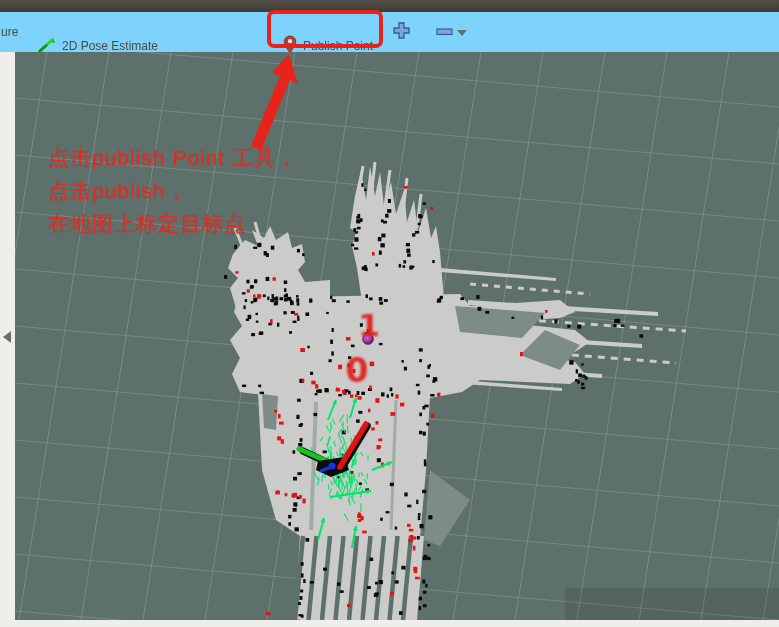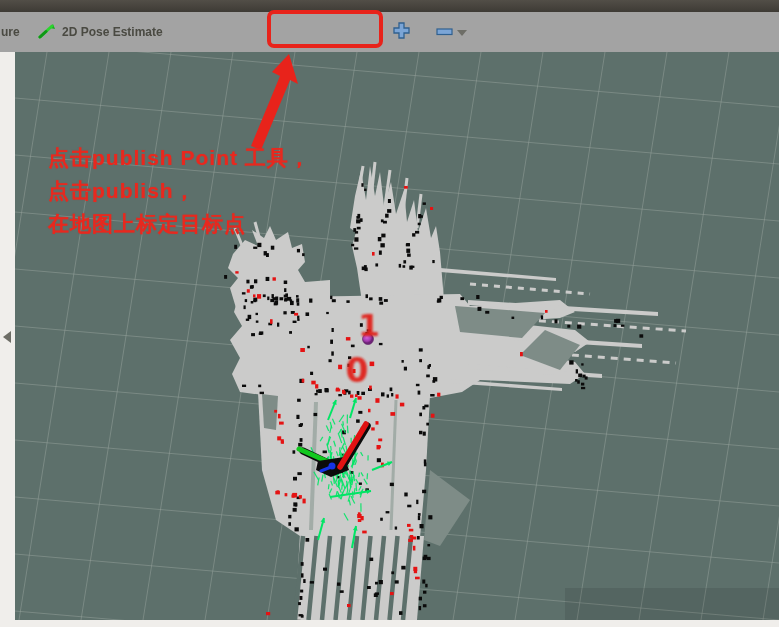--- a/index.html
+++ b/index.html
@@ -4,43 +4,43 @@
 <style>
   html,body{margin:0;padding:0}
   body{
     width:779px;height:627px;position:relative;overflow:hidden;
     font-family:"Liberation Sans", sans-serif;background:#f0eeeb;
   }
   
   .titlebar{position:absolute;left:0;top:0;width:779px;height:12px;
     background:linear-gradient(#524e47,#3e3b35);}
   .toolbar{position:absolute;left:0;top:12px;width:779px;height:40px;
-    background:#a3a3a3;border-bottom:1px solid #d8d5cf;color:#4a4a42;font-size:12px;font-weight:bold;}
+    background:#7dd3fc;border-bottom:1px solid #d8d5cf;color:#4a4a42;font-size:12px;}
   .partial-label{position:absolute;left:1px;top:13px;color:#4a4a42}
-  .tool{position:absolute;top:6px;height:28px;display:flex;align-items:center;gap:6px;
+  .tool{position:absolute;top:20px;height:28px;display:flex;align-items:center;gap:6px;
     cursor:pointer;white-space:nowrap}
   .tool-1{left:38px}.tool-2{left:174px}.tool-3{left:283px}
   .zoom-btn{position:absolute;top:10px;width:20px;height:20px;display:flex;
     align-items:center;justify-content:center;cursor:pointer}
   .zoom-in{left:391px}.zoom-out{left:434px}
   .caret{position:absolute;left:457px;top:18px;width:0;height:0;
     border-left:5px solid transparent;border-right:5px solid transparent;
     border-top:6px solid #6e6e67;cursor:pointer}
   .highlight-box{position:absolute;left:267px;top:10px;width:116px;height:38px;
     border:4px solid #e8231b;border-radius:7px;box-sizing:border-box;
     pointer-events:none;z-index:60}
   
   .left-strip{position:absolute;left:0;top:52px;width:15px;height:568px;background:#f0eeeb}
   .panel-handle{position:absolute;left:3px;top:331px;width:0;height:0;
     border-top:6px solid transparent;border-bottom:6px solid transparent;
     border-right:8px solid #6d6d66;cursor:pointer}
   .render{position:absolute;left:15px;top:52px;width:764px;height:568px}
   .bottom-strip{position:absolute;left:0;top:620px;width:779px;height:7px;background:#f0eeeb}
   
-  .anno-line{position:absolute;left:48px;color:#e8281e;font-size:21px;font-weight:bold;
+  .anno-line{position:absolute;left:48px;color:#e8281e;font-size:21px;font-weight:normal;
     letter-spacing:1px;z-index:40;pointer-events:none;text-shadow:0 0 1px rgba(232,40,30,.55)}
   .anno-1{top:144px}.anno-2{top:177px}.anno-3{top:210px}
   svg text{font-family:"DejaVu Sans", sans-serif}
 </style>
 </head>
 <body>
 
 <div class="titlebar"></div>
 
 <div class="toolbar">
@@ -51,20 +51,29 @@
       <svg width="18" height="16" viewBox="0 0 18 16">
         <polygon points="15,1 17,6 12,5" fill="#17b01e"></polygon>
         <line x1="2" y1="14" x2="14" y2="3" stroke="#2ad52c" stroke-width="3" stroke-linecap="round"></line>
         <line x1="2" y1="14" x2="8" y2="8.5" stroke="#0f9716" stroke-width="3" stroke-linecap="round"></line>
       </svg>
     </span>
     <span>2D Pose Estimate</span>
   </div>
 
 
+  <div class="tool tool-3">
+    <span>
+      <svg width="14" height="19" viewBox="0 0 14 19">
+        <path d="M7,1 C3.5,1 1.2,3.6 1.2,6.6 C1.2,10.2 7,18 7,18 C7,18 12.8,10.2 12.8,6.6 C12.8,3.6 10.5,1 7,1 Z" fill="#a8452c" stroke="#7c2f1d" stroke-width="0.8"></path>
+        <circle cx="7" cy="6.2" r="2.1" fill="#f2e4dc"></circle>
+      </svg>
+    </span>
+    <span>Publish Point</span>
+  </div>
 
   <div class="zoom-btn zoom-in">
     <span>
       <svg width="17" height="17" viewBox="0 0 17 17">
         <polygon points="6,1 11,1 11,6 16,6 16,11 11,11 11,16 6,16 6,11 1,11 1,6 6,6" fill="#7ba5d6" stroke="#30608f" stroke-width="1.3"></polygon>
       </svg>
     </span>
   </div>
   <div class="zoom-btn zoom-out">
     <span>

